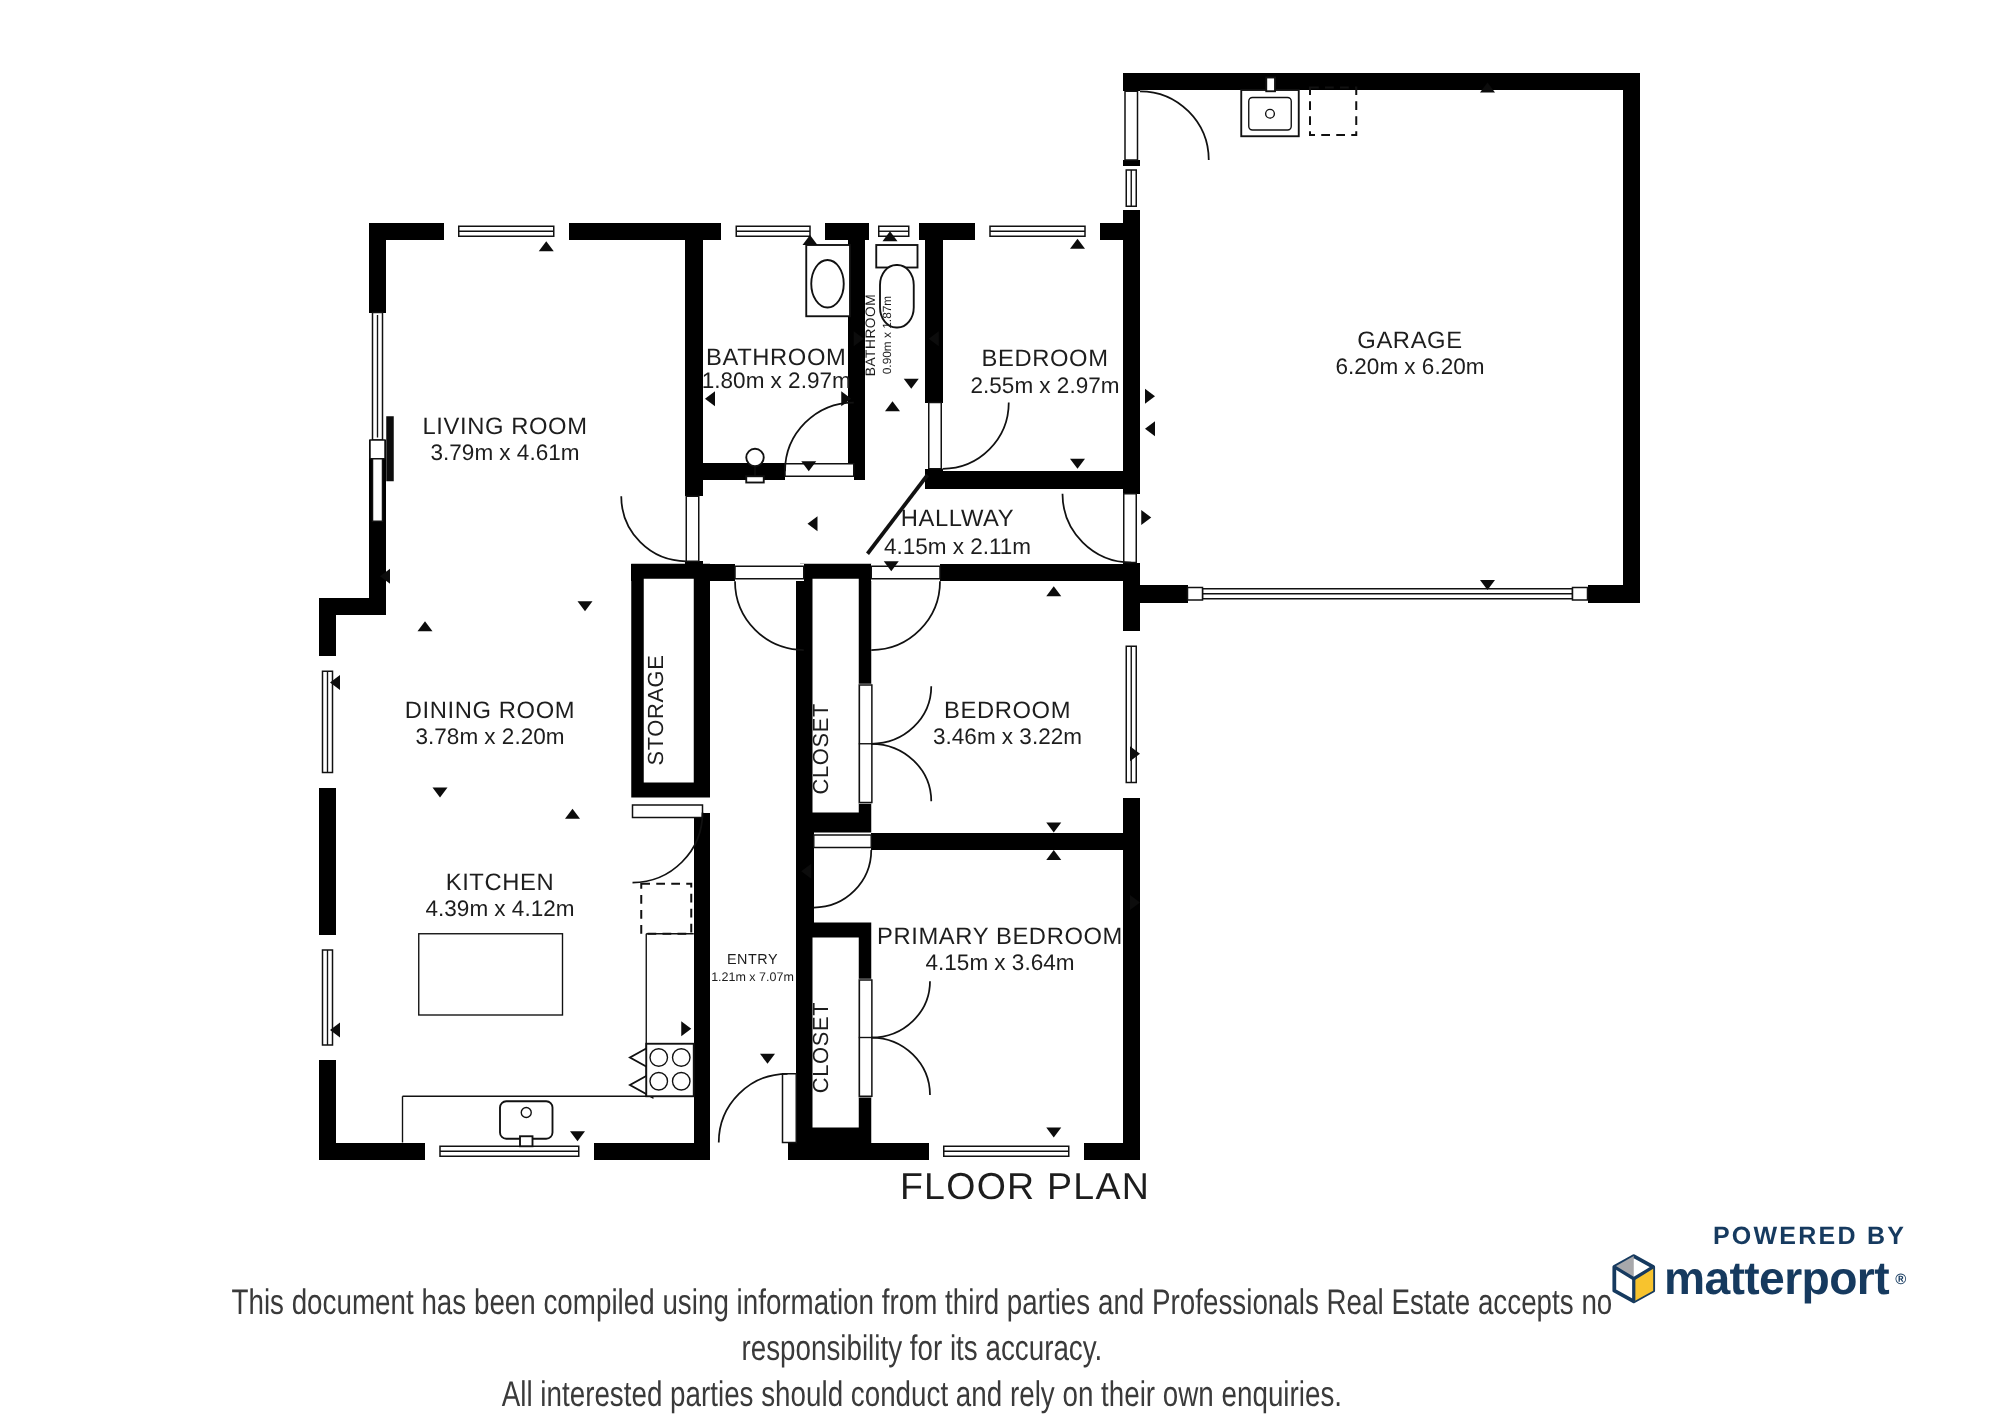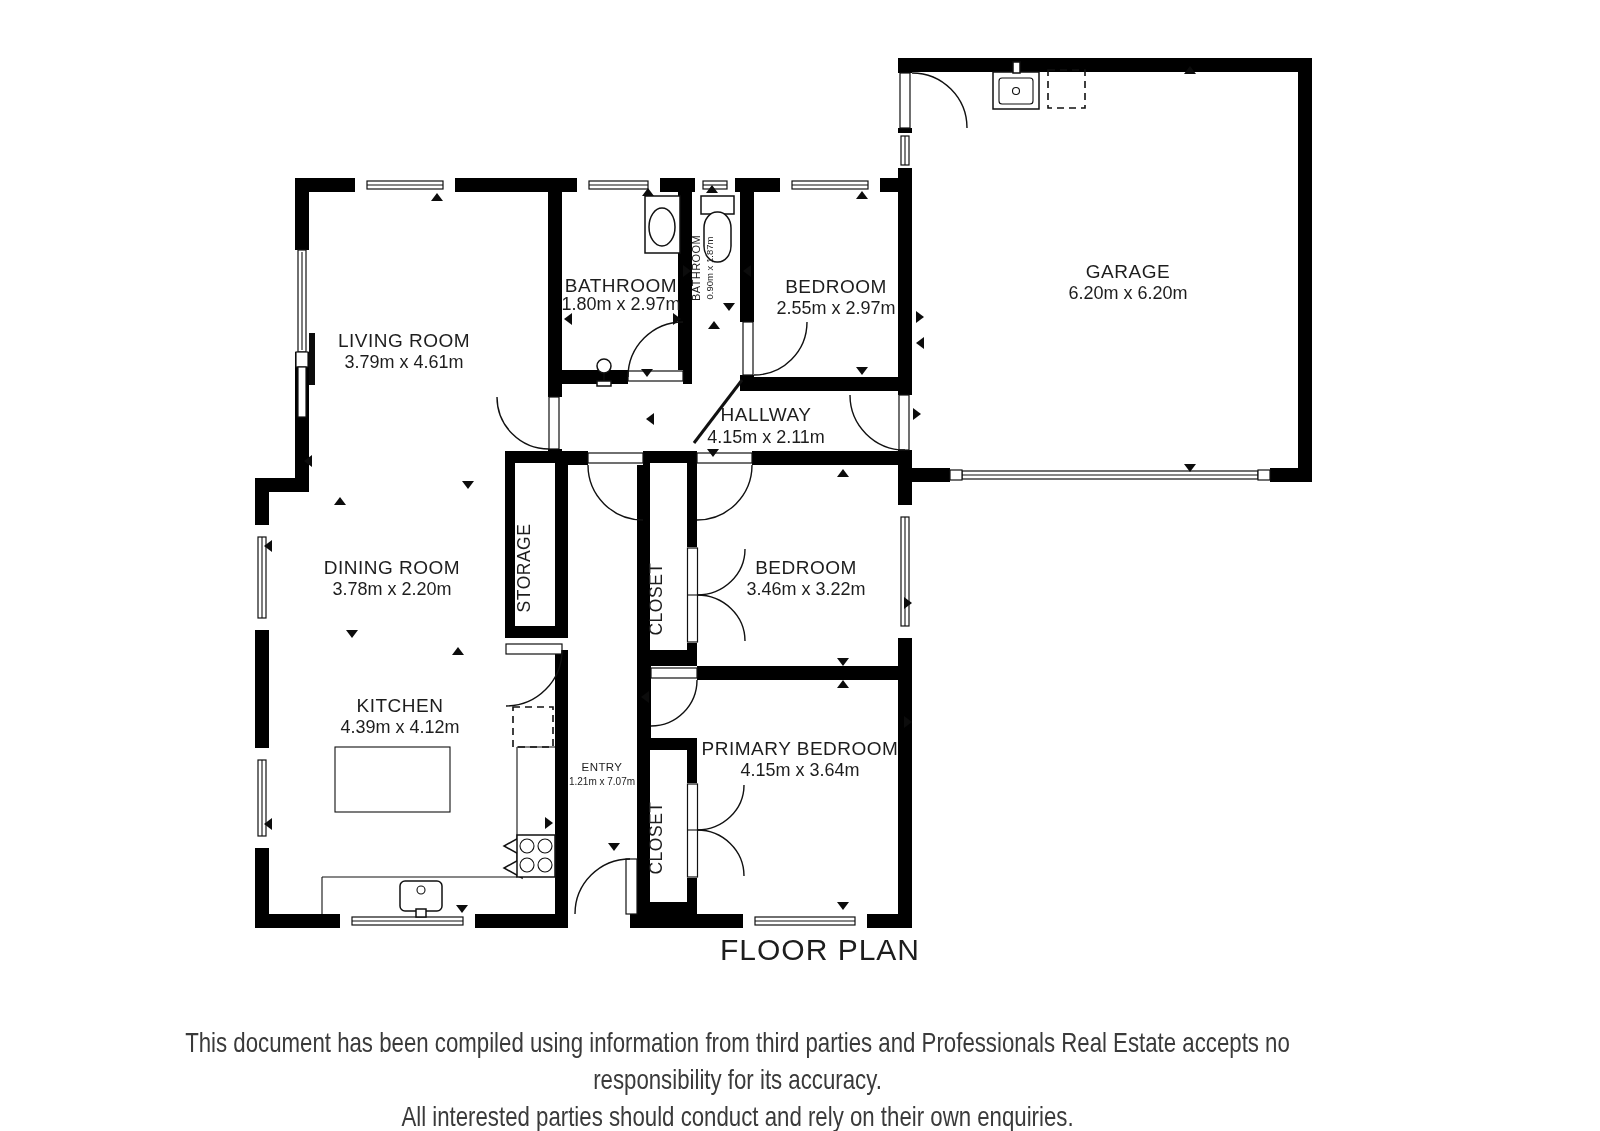--- a/index.html
+++ b/index.html
@@ -295,19 +295,33 @@
 
     <text class="vlabel" x="662" y="838" transform="rotate(-90 662 838)">CLOSET</text>
 
     <text class="room-name" x="800" y="755">PRIMARY BEDROOM</text>
     <text class="room-dims" x="800" y="776">4.15m x 3.64m</text>
   </g>
 </svg>
 
   <div class="plan-title">FLOOR PLAN</div>
 
+  <div class="branding">
+    <div class="powered-by">POWERED BY</div>
+    <div class="brand-row">
+      <svg width="38" height="42" viewBox="0 0 44 48">
+        <polygon points="22,3 40,13 40,35 22,45 4,35 4,13" fill="#ffffff" stroke="#163a5f" stroke-width="3.5" stroke-linejoin="round"></polygon>
+        <polygon points="4,13 22,3 22,24" fill="#a8a8ab"></polygon>
+        <polygon points="22,24 40,13 40,35 22,45" fill="#f7c32e"></polygon>
+        <polyline points="4,13 22,24 40,13" fill="none" stroke="#163a5f" stroke-width="3"></polyline>
+        <line x1="22" y1="24" x2="22" y2="45" stroke="#163a5f" stroke-width="3"></line>
+      </svg>
+      <span class="wordmark">matterport</span>
+        <span class="reg">®</span>
+    </div>
+  </div>
 
   <div class="disclaimer">
     <div>This document has been compiled using information from third parties and Professionals Real Estate accepts no responsibility for its accuracy.</div>
     <div>All interested parties should conduct and rely on their own enquiries.</div>
   </div>
 
 </div>
 
 </body></html>

